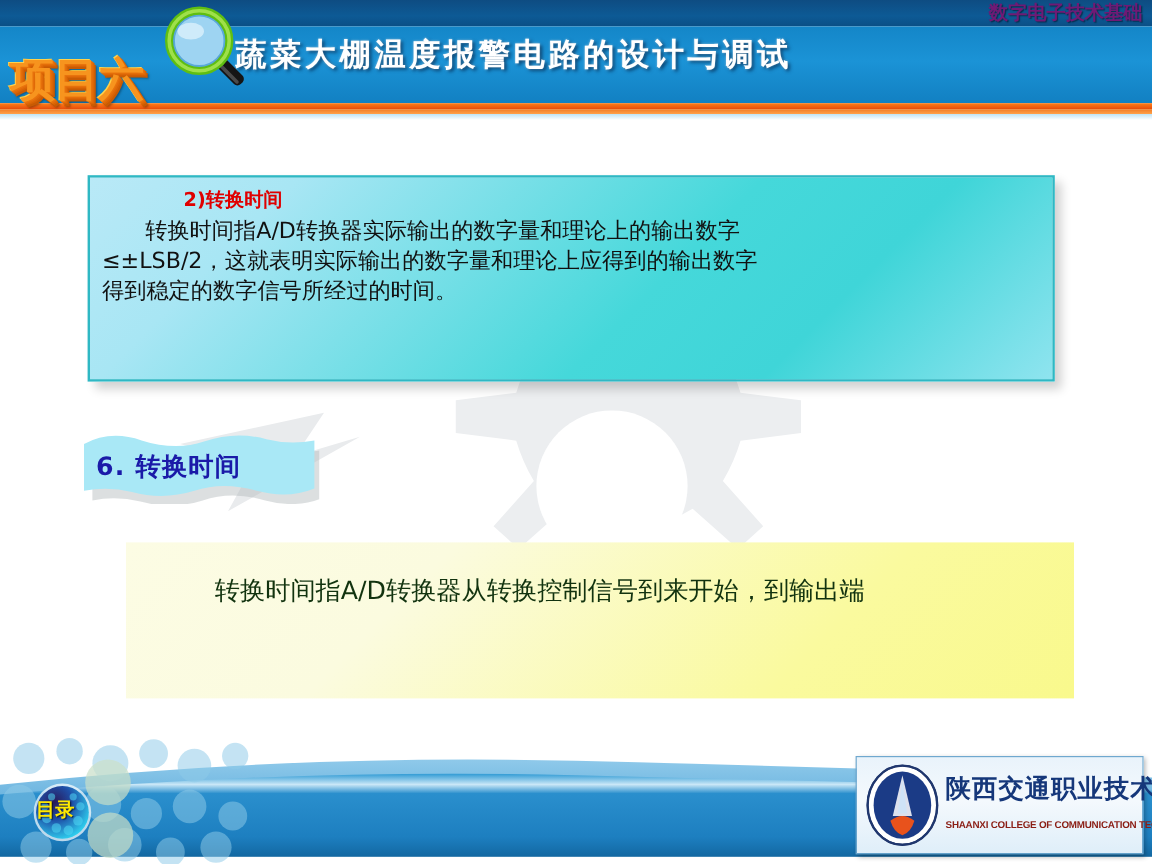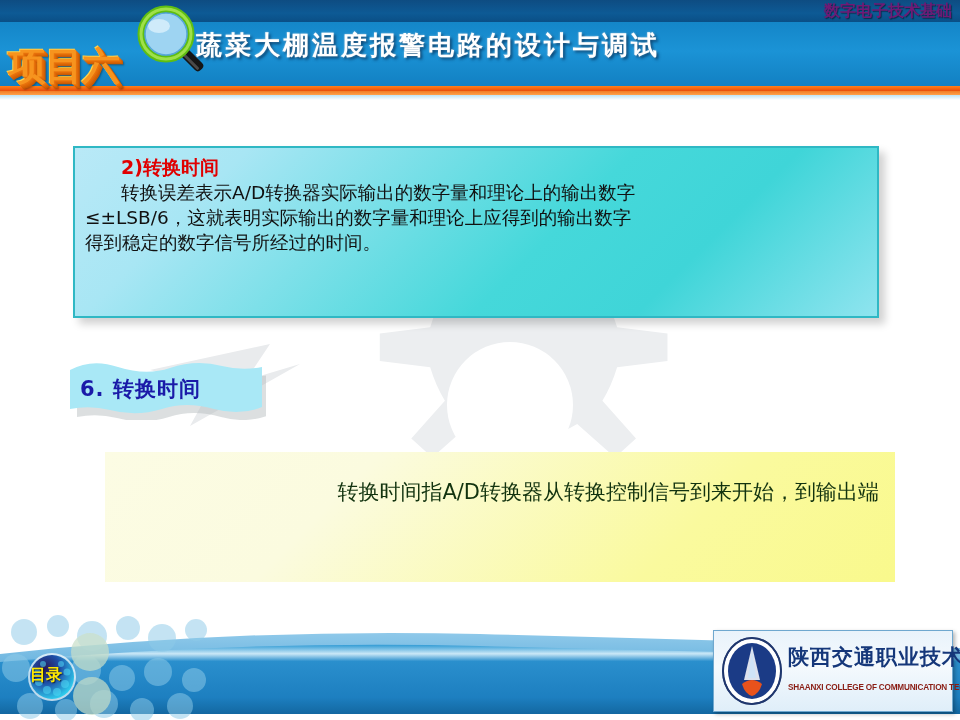--- a/index.html
+++ b/index.html
@@ -161,24 +161,24 @@
     height: 172px;
     background: linear-gradient(135deg, #b9e9f7 0%, #a8e6f4 18%, #45d8da 58%, #3fd5d8 75%, #8fe4ef 100%);
     border: 2px solid #2fb8c4;
     box-shadow: 6px 6px 8px rgba(0,0,0,.18);
     z-index: 4;
     box-sizing: border-box;
     padding: 6px 12px 6px 10px;
   }
   .cyan-box .bx-head {
     color: #e00000;
-    font-size: 19px;
-    font-weight: bold;
-    font-family: "DejaVu Sans", sans-serif;
-    margin-left: 36px;
+    font-size: 16px;
+    font-weight: bold;
+    font-family: "DejaVu Sans", sans-serif;
+    margin-left: 68px;
     line-height: 26px;
   }
   .cyan-box .bx-body {
     color: #111111;
     font-size: 18.5px;
     font-family: "DejaVu Sans", sans-serif;
     line-height: 25px;
     letter-spacing: 0px;
   }
   .cyan-box .bx-body .indent { padding-left: 36px; }
@@ -209,21 +209,20 @@
   .yellow-box {
     position: absolute;
     left: 105px;
     top: 452px;
     width: 790px;
     height: 130px;
     background: linear-gradient(135deg, #fcfce4 0%, #fbfbdf 30%, #fafa9e 72%, #f9f98c 100%);
     z-index: 4;
     box-sizing: border-box;
     padding: 22px 16px 10px 14px;
-    text-align: right;
   }
   .yellow-box .yb-body {
     color: #12330f;
     font-size: 21px;
     font-family: "DejaVu Sans", sans-serif;
     line-height: 36px;
   }
   .yellow-box .yb-body .indent { padding-left: 60px; }
 
   
@@ -350,22 +349,22 @@
     <circle cx="46" cy="30" r="21" fill="#9ed4f2"></circle>
     <circle cx="46" cy="30" r="21" fill="none" stroke="#5aa9d8" stroke-width="1.5"></circle>
     <ellipse cx="39" cy="22" rx="11" ry="7" fill="#d7eefc" opacity=".85"></ellipse>
   </svg>
 
   <div class="slide-title">蔬菜大棚温度报警电路的设计与调试</div>
 
   <div class="cyan-box">
     <div class="bx-head">2)转换时间</div>
     <div class="bx-body">
-      <div class="indent">转换误差表示A/D转换器实际输出的数字量和理论上的输出数字</div>
-      <div>≤±LSB/6，这就表明实际输出的数字量和理论上应得到的输出数字</div>
+      <div class="indent">转换时间指A/D转换器实际输出的数字量和理论上的输出数字</div>
+      <div>≤±LSB/2，这就表明实际输出的数字量和理论上应得到的输出数字</div>
       <div>得到稳定的数字信号所经过的时间。</div>
     </div>
   </div>
 
   <svg class="wave-banner" viewBox="0 0 200 62">
     <path d="M4 12 q22 -12 48 -3 q28 9 52 1 q26 -9 52 -2 q20 5 40 1 l0 40 q-22 9 -48 2 q-28 -8 -52 0 q-26 8 -52 1 q-20 -5 -40 -1 z" fill="#b2b7ba" opacity=".45" transform="translate(7,8)"></path>
     <path d="M4 12 q22 -12 48 -3 q28 9 52 1 q26 -9 52 -2 q20 5 40 1 l0 40 q-22 9 -48 2 q-28 -8 -52 0 q-26 8 -52 1 q-20 -5 -40 -1 z" fill="#a9e8f6"></path>
   </svg>
   <div class="wave-banner-label">6. 转换时间</div>
 

